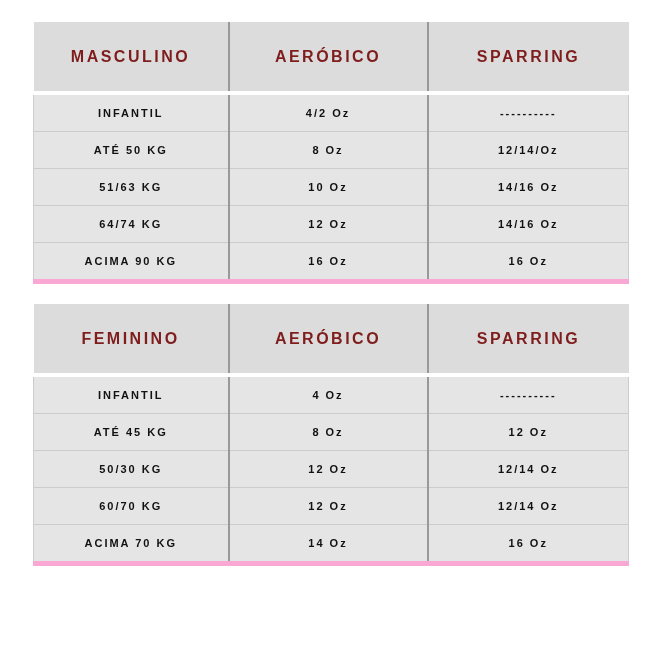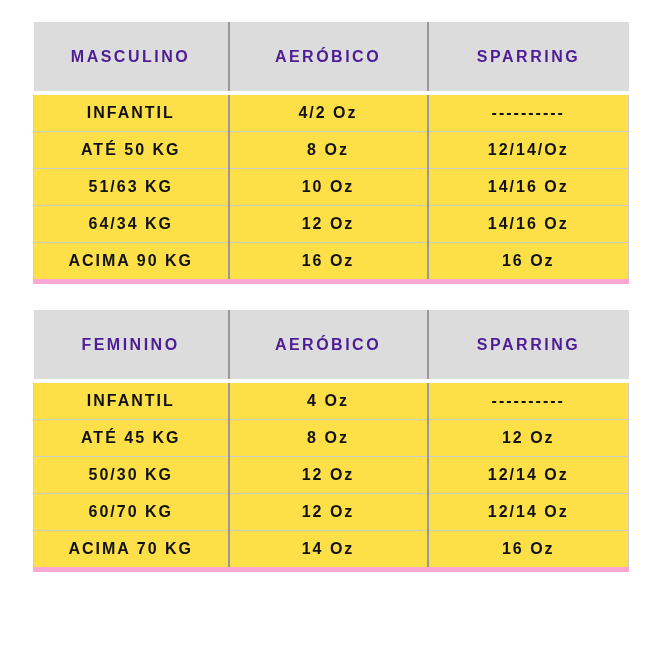--- a/index.html
+++ b/index.html
@@ -14,40 +14,40 @@
     box-sizing: border-box;
     width: 660px;
     height: 660px;
     padding: 22px 32px 0 33px;
   }
   table.sizes {
     border-collapse: collapse;
     width: 595px;
     table-layout: fixed;
   }
-  table.sizes.second { margin-top: 26px; }
+  table.sizes.second { margin-top: 20px; }
   col.c1 { width: 195px; }
   col.c2 { width: 199px; }
   col.c3 { width: 201px; }
   table.sizes th {
     background: #dcdcdc;
     height: 69px;
     font-size: 16px;
     font-weight: bold;
     letter-spacing: 2.5px;
-    color: #4c1d95;
+    color: #7f1d1d;
     text-align: center;
     vertical-align: middle;
     border-bottom: 4px solid #ffffff;
     padding: 0;
   }
   table.sizes td {
-    background: #fde047;
+    background: #e5e5e5;
     height: 36px;
-    font-size: 16px;
+    font-size: 11px;
     font-weight: bold;
     letter-spacing: 2px;
     color: #111111;
     text-align: center;
     vertical-align: middle;
     border-top: 1px solid #cccccc;
     padding: 0;
   }
   table.sizes th.colsep,
   table.sizes td.colsep {
@@ -91,21 +91,21 @@
         <td class="first">ATÉ 50 KG</td>
         <td class="colsep">8 Oz</td>
         <td class="colsep last">12/14/Oz</td>
       </tr>
       <tr>
         <td class="first">51/63 KG</td>
         <td class="colsep">10 Oz</td>
         <td class="colsep last">14/16 Oz</td>
       </tr>
       <tr>
-        <td class="first">64/34 KG</td>
+        <td class="first">64/74 KG</td>
         <td class="colsep">12 Oz</td>
         <td class="colsep last">14/16 Oz</td>
       </tr>
       <tr>
         <td class="first">ACIMA 90 KG</td>
         <td class="colsep">16 Oz</td>
         <td class="colsep last">16 Oz</td>
       </tr>
     </tbody>
   </table>

